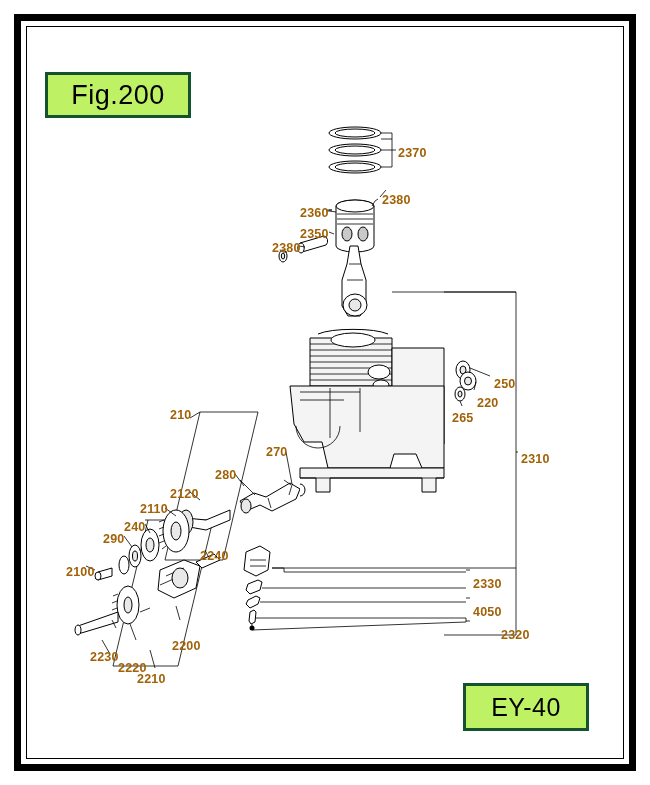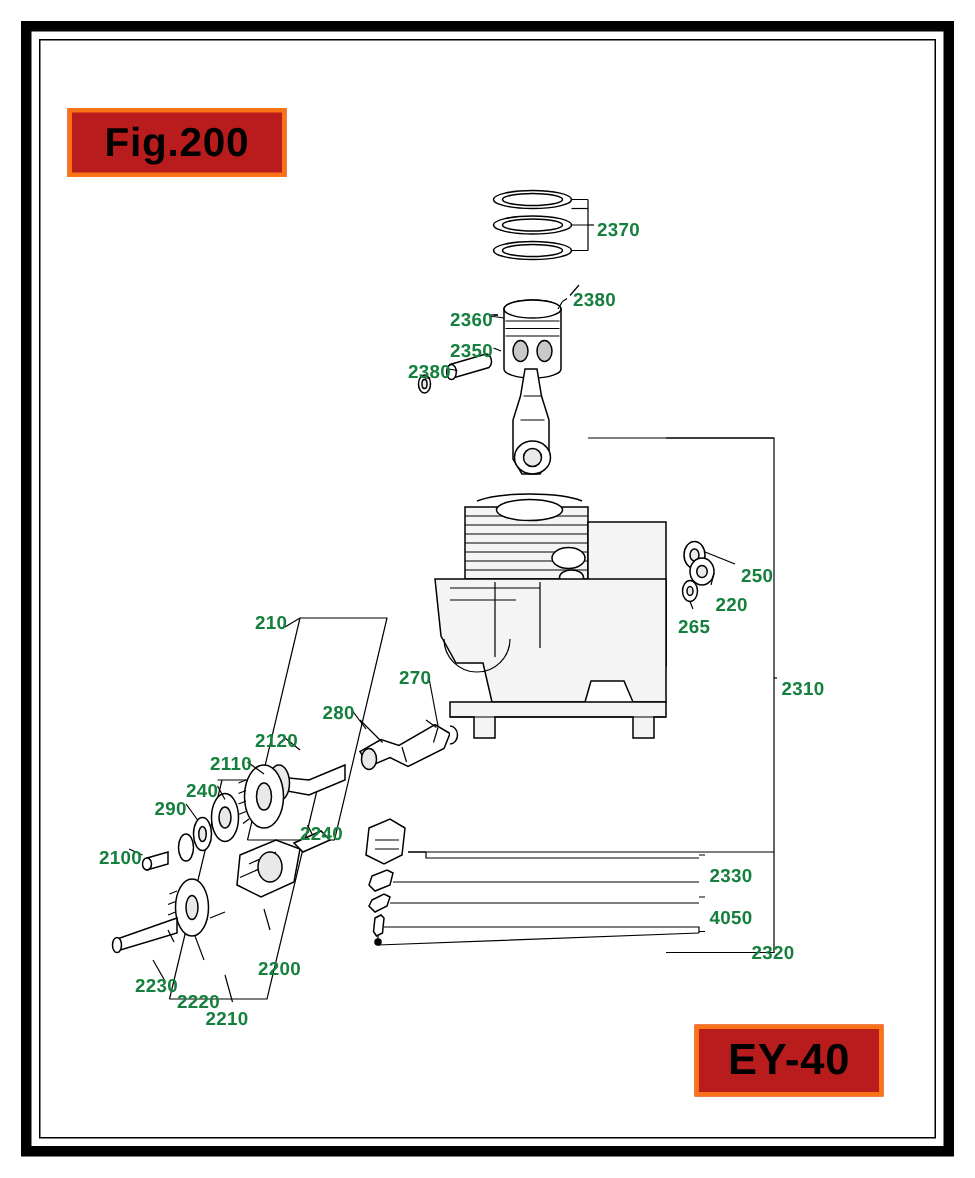--- a/index.html
+++ b/index.html
@@ -30,48 +30,48 @@
     left: 26px;
     top: 26px;
     width: 598px;
     height: 733px;
     border: 1px solid #000;
     box-sizing: border-box;
   }
   
   .title-box {
     position: absolute;
-    border: 3px solid #f97316;
-    background: #b91c1c;
+    border: 3px solid #14532d;
+    background: #bef264;
     display: flex;
     align-items: center;
     justify-content: center;
-    font-weight: bold;
+    font-weight: normal;
     letter-spacing: 0.5px;
   }
   #fig-box {
     left: 45px;
     top: 72px;
     width: 140px;
     height: 40px;
     font-size: 27px;
   }
   #model-box {
     left: 463px;
     top: 683px;
     width: 120px;
     height: 42px;
-    font-size: 29px;
+    font-size: 25px;
   }
   
   .lbl {
     position: absolute;
     font-size: 12.5px;
     font-weight: bold;
-    color: #15803d;
+    color: #a16207;
     white-space: nowrap;
     letter-spacing: 0.2px;
   }
   svg.diagram {
     position: absolute;
     left: 0;
     top: 0;
     width: 650px;
     height: 785px;
   }

